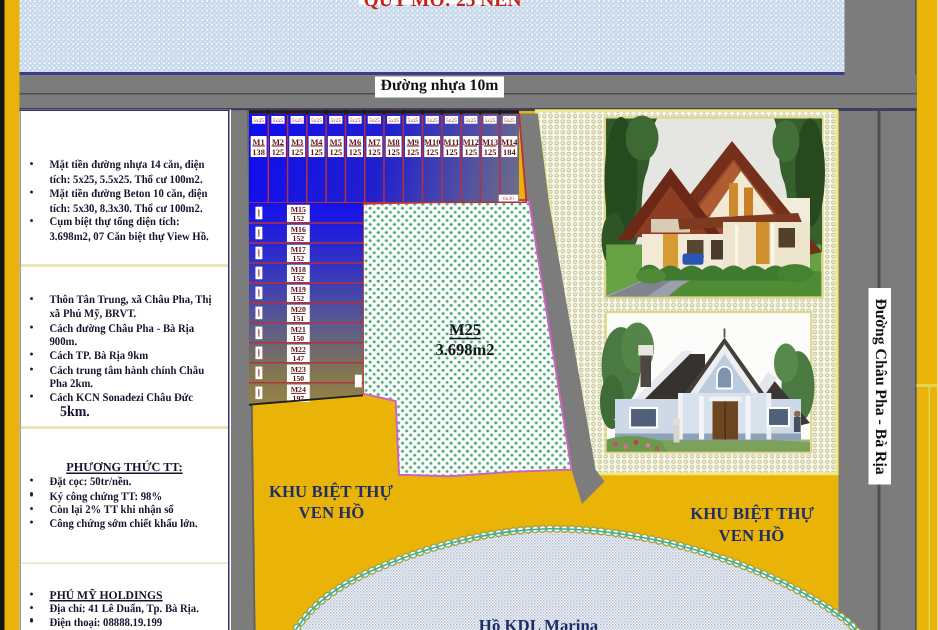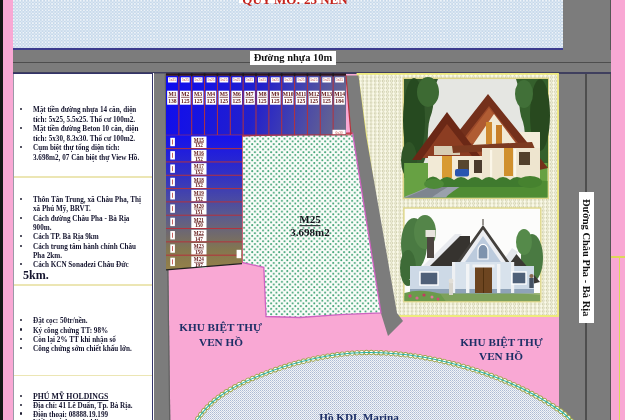--- a/index.html
+++ b/index.html
@@ -1,15 +1,15 @@
 <!DOCTYPE html>
 <html><head><meta charset="utf-8">
 <style>
 html,body{margin:0;padding:0;background:#fff;}
-#page{position:relative;width:625px;height:420px;overflow:hidden;background:#f9a8d4;
+#page{position:relative;width:625px;height:420px;overflow:hidden;background:#eab308;
 font-family:"Liberation Serif",serif;}
 .abs{position:absolute;}
 </style></head><body>
 <div id="page">
 
 <div class="abs" style="left:0;top:0;width:3px;height:420px;background:#161616"></div>
 
 <div class="abs" style="left:559px;top:0;width:52px;height:420px;background:#7c7c7c"></div>
 
 <div class="abs" style="left:609.6px;top:0;width:1.6px;height:420px;background:#565656"></div>
@@ -69,24 +69,25 @@
 <div style="position:absolute;left:19.5px;top:216.5px;width:2.3px;height:2.3px;background:#1c1c30;border-radius:50%"></div>
     <div style="position:absolute;left:33.0px;top:213.7px;font-size:7.7px;line-height:9.1px;white-space:nowrap;color:#14142e;font-weight:bold;transform:scaleX(0.93);transform-origin:0 0">Cách đường Châu Pha - Bà Rịa</div>
 <div style="position:absolute;left:33.0px;top:223.1px;font-size:7.7px;line-height:9.1px;white-space:nowrap;color:#14142e;font-weight:bold;transform:scaleX(0.93);transform-origin:0 0">900m.</div>
 <div style="position:absolute;left:19.5px;top:235.2px;width:2.3px;height:2.3px;background:#1c1c30;border-radius:50%"></div>
     <div style="position:absolute;left:33.0px;top:232.4px;font-size:7.7px;line-height:9.1px;white-space:nowrap;color:#14142e;font-weight:bold;transform:scaleX(0.93);transform-origin:0 0">Cách TP. Bà Rịa 9km</div>
 <div style="position:absolute;left:19.5px;top:244.6px;width:2.3px;height:2.3px;background:#1c1c30;border-radius:50%"></div>
     <div style="position:absolute;left:33.0px;top:241.8px;font-size:7.7px;line-height:9.1px;white-space:nowrap;color:#14142e;font-weight:bold;transform:scaleX(0.93);transform-origin:0 0">Cách trung tâm hành chính Châu</div>
 <div style="position:absolute;left:33.0px;top:251.1px;font-size:7.7px;line-height:9.1px;white-space:nowrap;color:#14142e;font-weight:bold;transform:scaleX(0.93);transform-origin:0 0">Pha 2km.</div>
 <div style="position:absolute;left:19.5px;top:263.2px;width:2.3px;height:2.3px;background:#1c1c30;border-radius:50%"></div>
     <div style="position:absolute;left:33.0px;top:260.4px;font-size:7.7px;line-height:9.1px;white-space:nowrap;color:#14142e;font-weight:bold;transform:scaleX(0.93);transform-origin:0 0">Cách KCN Sonadezi Châu Đức</div>
-<div style="position:absolute;left:23px;top:269.8px;font-size:13px;line-height:9.1px;white-space:nowrap;color:#14142e;font-weight:bold;transform:scaleX(0.93);transform-origin:0 0">5km.</div>
+<div style="position:absolute;left:40px;top:269.8px;font-size:10px;line-height:9.1px;white-space:nowrap;color:#14142e;font-weight:bold;transform:scaleX(0.93);transform-origin:0 0">5km.</div>
 
 <div class="abs" style="left:14.4px;top:284.2px;width:137.4px;height:1.4px;background:#ece6b4"></div>
 
+<div style="position:absolute;left:21px;top:306.6px;width:124px;text-align:center;font-size:8.2px;line-height:9.7px;color:#14142e;font-weight:bold;text-decoration:underline;white-space:nowrap">PHƯƠNG THỨC TT:</div>
 
 <div style="position:absolute;left:19.5px;top:319.0px;width:2.3px;height:2.3px;background:#1c1c30;border-radius:50%"></div>
     <div style="position:absolute;left:33.0px;top:316.2px;font-size:7.7px;line-height:9.1px;white-space:nowrap;color:#14142e;font-weight:bold;transform:scaleX(0.93);transform-origin:0 0">Đặt cọc: 50tr/nền.</div>
 <div style="position:absolute;left:19.5px;top:328.4px;width:2.3px;height:2.3px;background:#1c1c30;border-radius:50%"></div>
     <div style="position:absolute;left:33.0px;top:325.6px;font-size:7.7px;line-height:9.1px;white-space:nowrap;color:#14142e;font-weight:bold;transform:scaleX(0.93);transform-origin:0 0">Ký công chứng TT: 98%</div>
 <div style="position:absolute;left:19.5px;top:337.8px;width:2.3px;height:2.3px;background:#1c1c30;border-radius:50%"></div>
     <div style="position:absolute;left:33.0px;top:335.0px;font-size:7.7px;line-height:9.1px;white-space:nowrap;color:#14142e;font-weight:bold;transform:scaleX(0.93);transform-origin:0 0">Còn lại 2% TT khi nhận sổ</div>
 <div style="position:absolute;left:19.5px;top:347.2px;width:2.3px;height:2.3px;background:#1c1c30;border-radius:50%"></div>
     <div style="position:absolute;left:33.0px;top:344.4px;font-size:7.7px;line-height:9.1px;white-space:nowrap;color:#14142e;font-weight:bold;transform:scaleX(0.93);transform-origin:0 0">Công chứng sớm chiết khấu lớn.</div>
 

